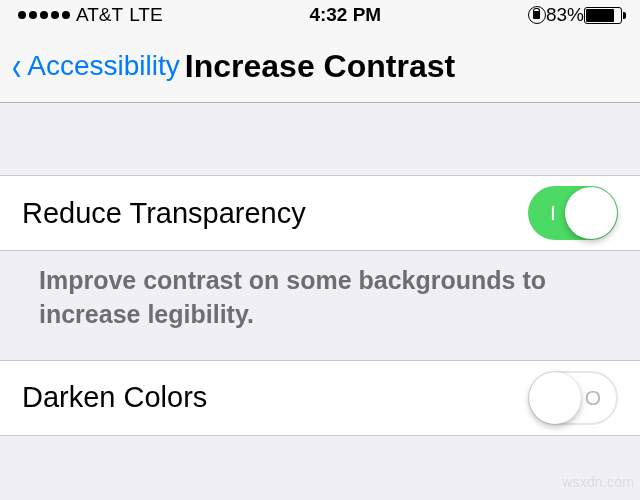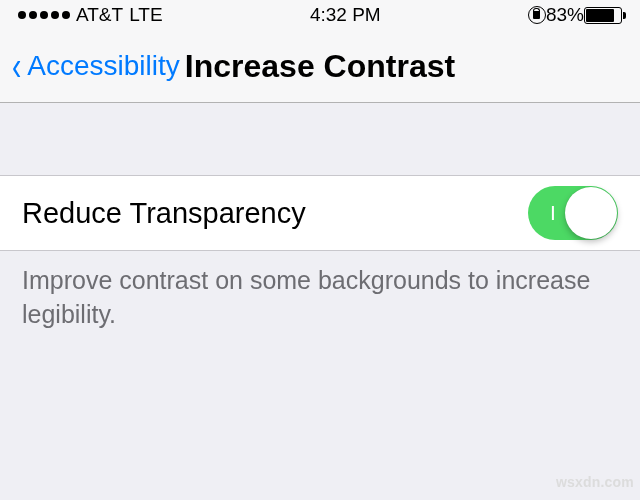--- a/index.html
+++ b/index.html
@@ -42,21 +42,21 @@
     }
     .battery {
       width: 38px; height: 17px; border: 1.5px solid #000; border-radius: 3px;
       position: relative; display: flex; align-items: center; padding: 1px;
     }
     .battery::after {
       content: ""; position: absolute; right: -5px; top: 4px; width: 3px; height: 7px;
       background: #000; border-radius: 0 2px 2px 0;
     }
     .battery-fill { background: #000; height: 100%; border-radius: 1px; }
-    .status-time { font-weight: 400; }
+    .status-time { font-weight: 700; }
 
     .nav-bar {
       height: 73px;
       background: #f7f7f8;
       border-bottom: 1px solid #b2b2b2;
       display: flex;
       align-items: center;
       padding: 0 10px;
       position: relative;
     }
@@ -100,28 +100,29 @@
       color: #fff; font-size: 21px; font-weight: 400;
     }
     .switch-off::after {
       content: "O"; position: absolute; right: 15px; top: 50%; transform: translateY(-50%);
       color: #b8b8b8; font-size: 21px; font-weight: 300;
     }
 
     .footer-text {
       padding: 13px 22px 28px;
       font-size: 25px;
-      font-weight: 400;
+      font-weight: 700;
       color: #6d6d72;
       line-height: 1.35;
+      margin-left: 17px;
     }
 
     .watermark {
       position: absolute; right: 6px; bottom: 10px;
-      font-size: 14px; color: #dcdcdc; font-weight: 700;
+      font-size: 14px; color: #dcdcdc; font-weight: 400;
       letter-spacing: 0.2px;
     }
   </style>
 </head>
 <body>
 
 <div class="status-bar">
   <div class="status-left">
     <span class="dots">
       <span class="dot"></span>
@@ -156,15 +157,21 @@
 
   <div class="row">
     <span class="row-label">Reduce Transparency</span>
     <div class="switch switch-on">
       <div class="knob"></div>
     </div>
   </div>
 
   <div class="footer-text">Improve contrast on some backgrounds to increase legibility.</div>
 
+  <div class="row">
+    <span class="row-label">Darken Colors</span>
+    <div class="switch switch-off">
+      <div class="knob"></div>
+    </div>
+  </div>
 </div>
 
 <div class="watermark">wsxdn.com</div>
 
 </body></html>

